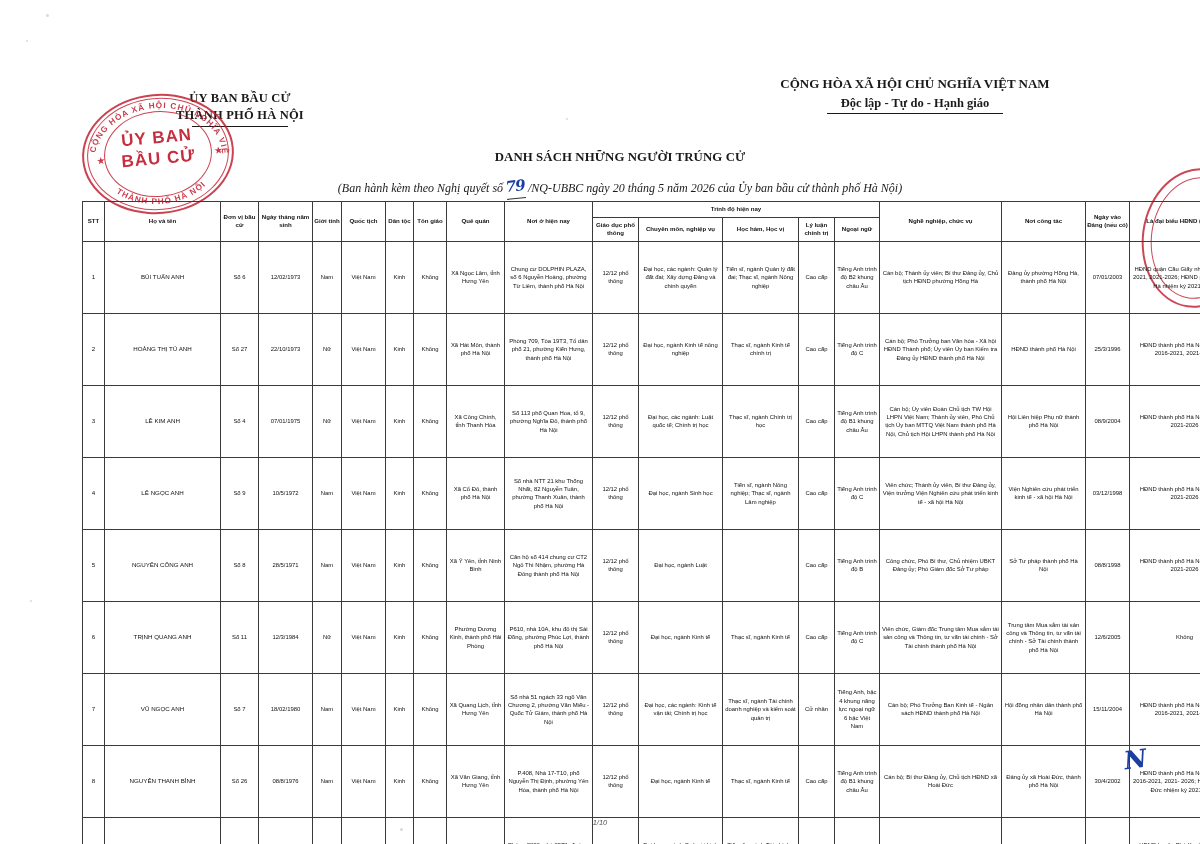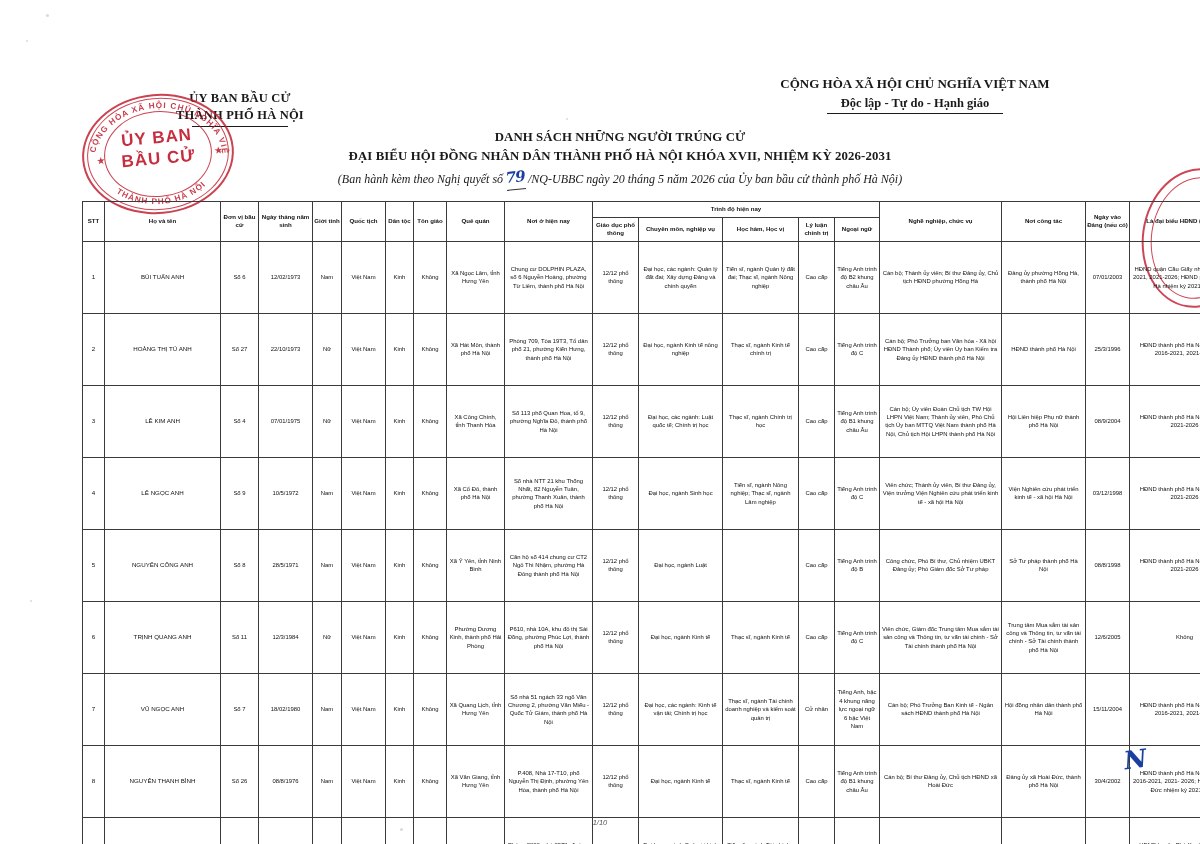--- a/index.html
+++ b/index.html
@@ -40,24 +40,24 @@
   }
   .hdr-right .sub { font-size: 12.5px; }
   .hdr-right .underline-mid {
     width: 176px; height: 1.2px; background: #1a1a1a; margin: 1px auto 0;
   }
 
   .title-block {
     position: absolute; left: 170px; top: 128px; width: 900px;
     text-align: center; line-height: 1.45;
   }
-  .title-block .t1 { font-size: 12.8px; font-weight: bold; letter-spacing: .1px; }
+  .title-block .t1 { font-size: 12.8px; font-weight: bold; letter-spacing: .1px; margin-top: 20px; }
   .title-block .t2 { font-size: 12.8px; font-weight: bold; letter-spacing: .1px; }
   .title-block .t3 {
-    font-size: 12px; font-style: italic; margin-top: 3px;
+    font-size: 12px; font-style: italic; margin-top: 10px;
     display: flex; justify-content: center; align-items: baseline; gap: 3px;
   }
   .hand-num {
     font-family: "DejaVu Serif", serif;
     color: #1b3fa0; font-style: italic; font-weight: bold;
     font-size: 15px; transform: rotate(-6deg) translateY(-1px);
     display: inline-block; letter-spacing: -1px;
   }
   .t3 .underline-nq {
     display: inline-block; border-bottom: 1px solid #333; padding-bottom: 0px;
@@ -207,21 +207,20 @@
     <div>BẦU CỬ</div>
   </div>
   <div class="star" style="left:14px;top:56px;">★</div>
   <div class="star" style="left:132px;top:56px;">★</div>
 </div>
 
 <div class="seal-edge"></div>
 
 <div class="title-block">
   <div class="t1">DANH SÁCH NHỮNG NGƯỜI TRÚNG CỬ</div>
-  <div class="t2">ĐẠI BIỂU HỘI ĐỒNG NHÂN DÂN THÀNH PHỐ HÀ NỘI KHÓA XVII, NHIỆM KỲ 2026-2031</div>
   <div class="t3">
     <span>(Ban hành kèm theo Nghị quyết số</span>
     <span class="hand-num underline-nq">79</span>
     <span>/NQ-UBBC ngày 20 tháng 5 năm 2026 của Ủy ban bầu cử thành phố Hà Nội)</span>
   </div>
 </div>
 
 <div class="tbl-wrap">
   <table class="main">
     <colgroup>

